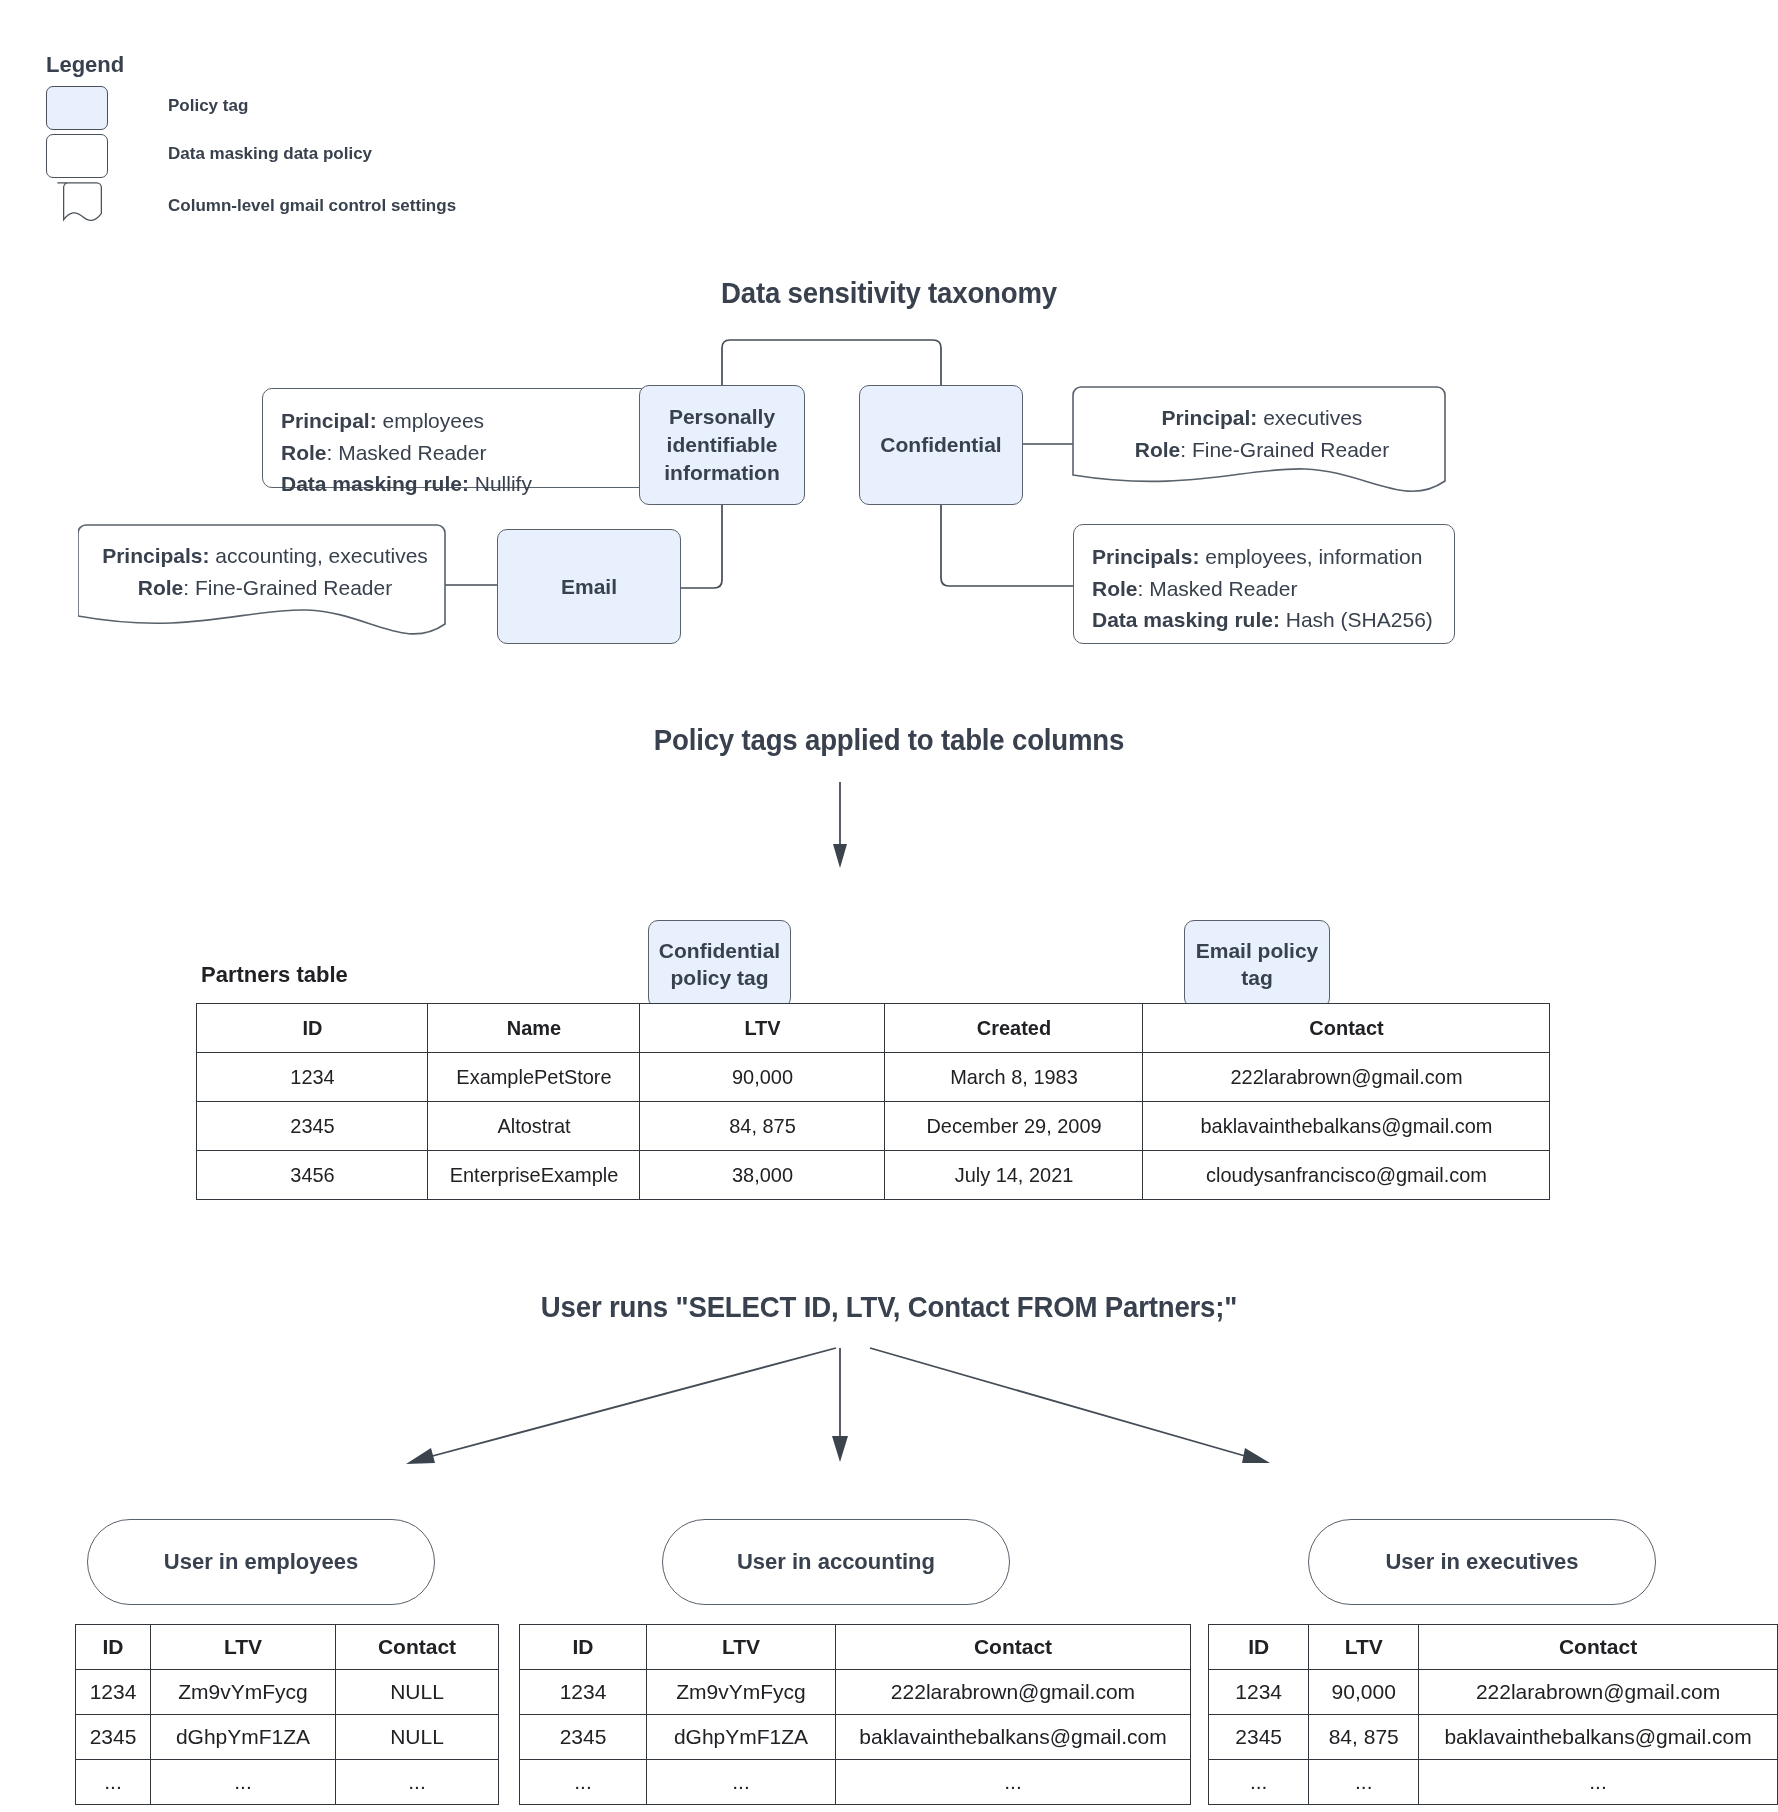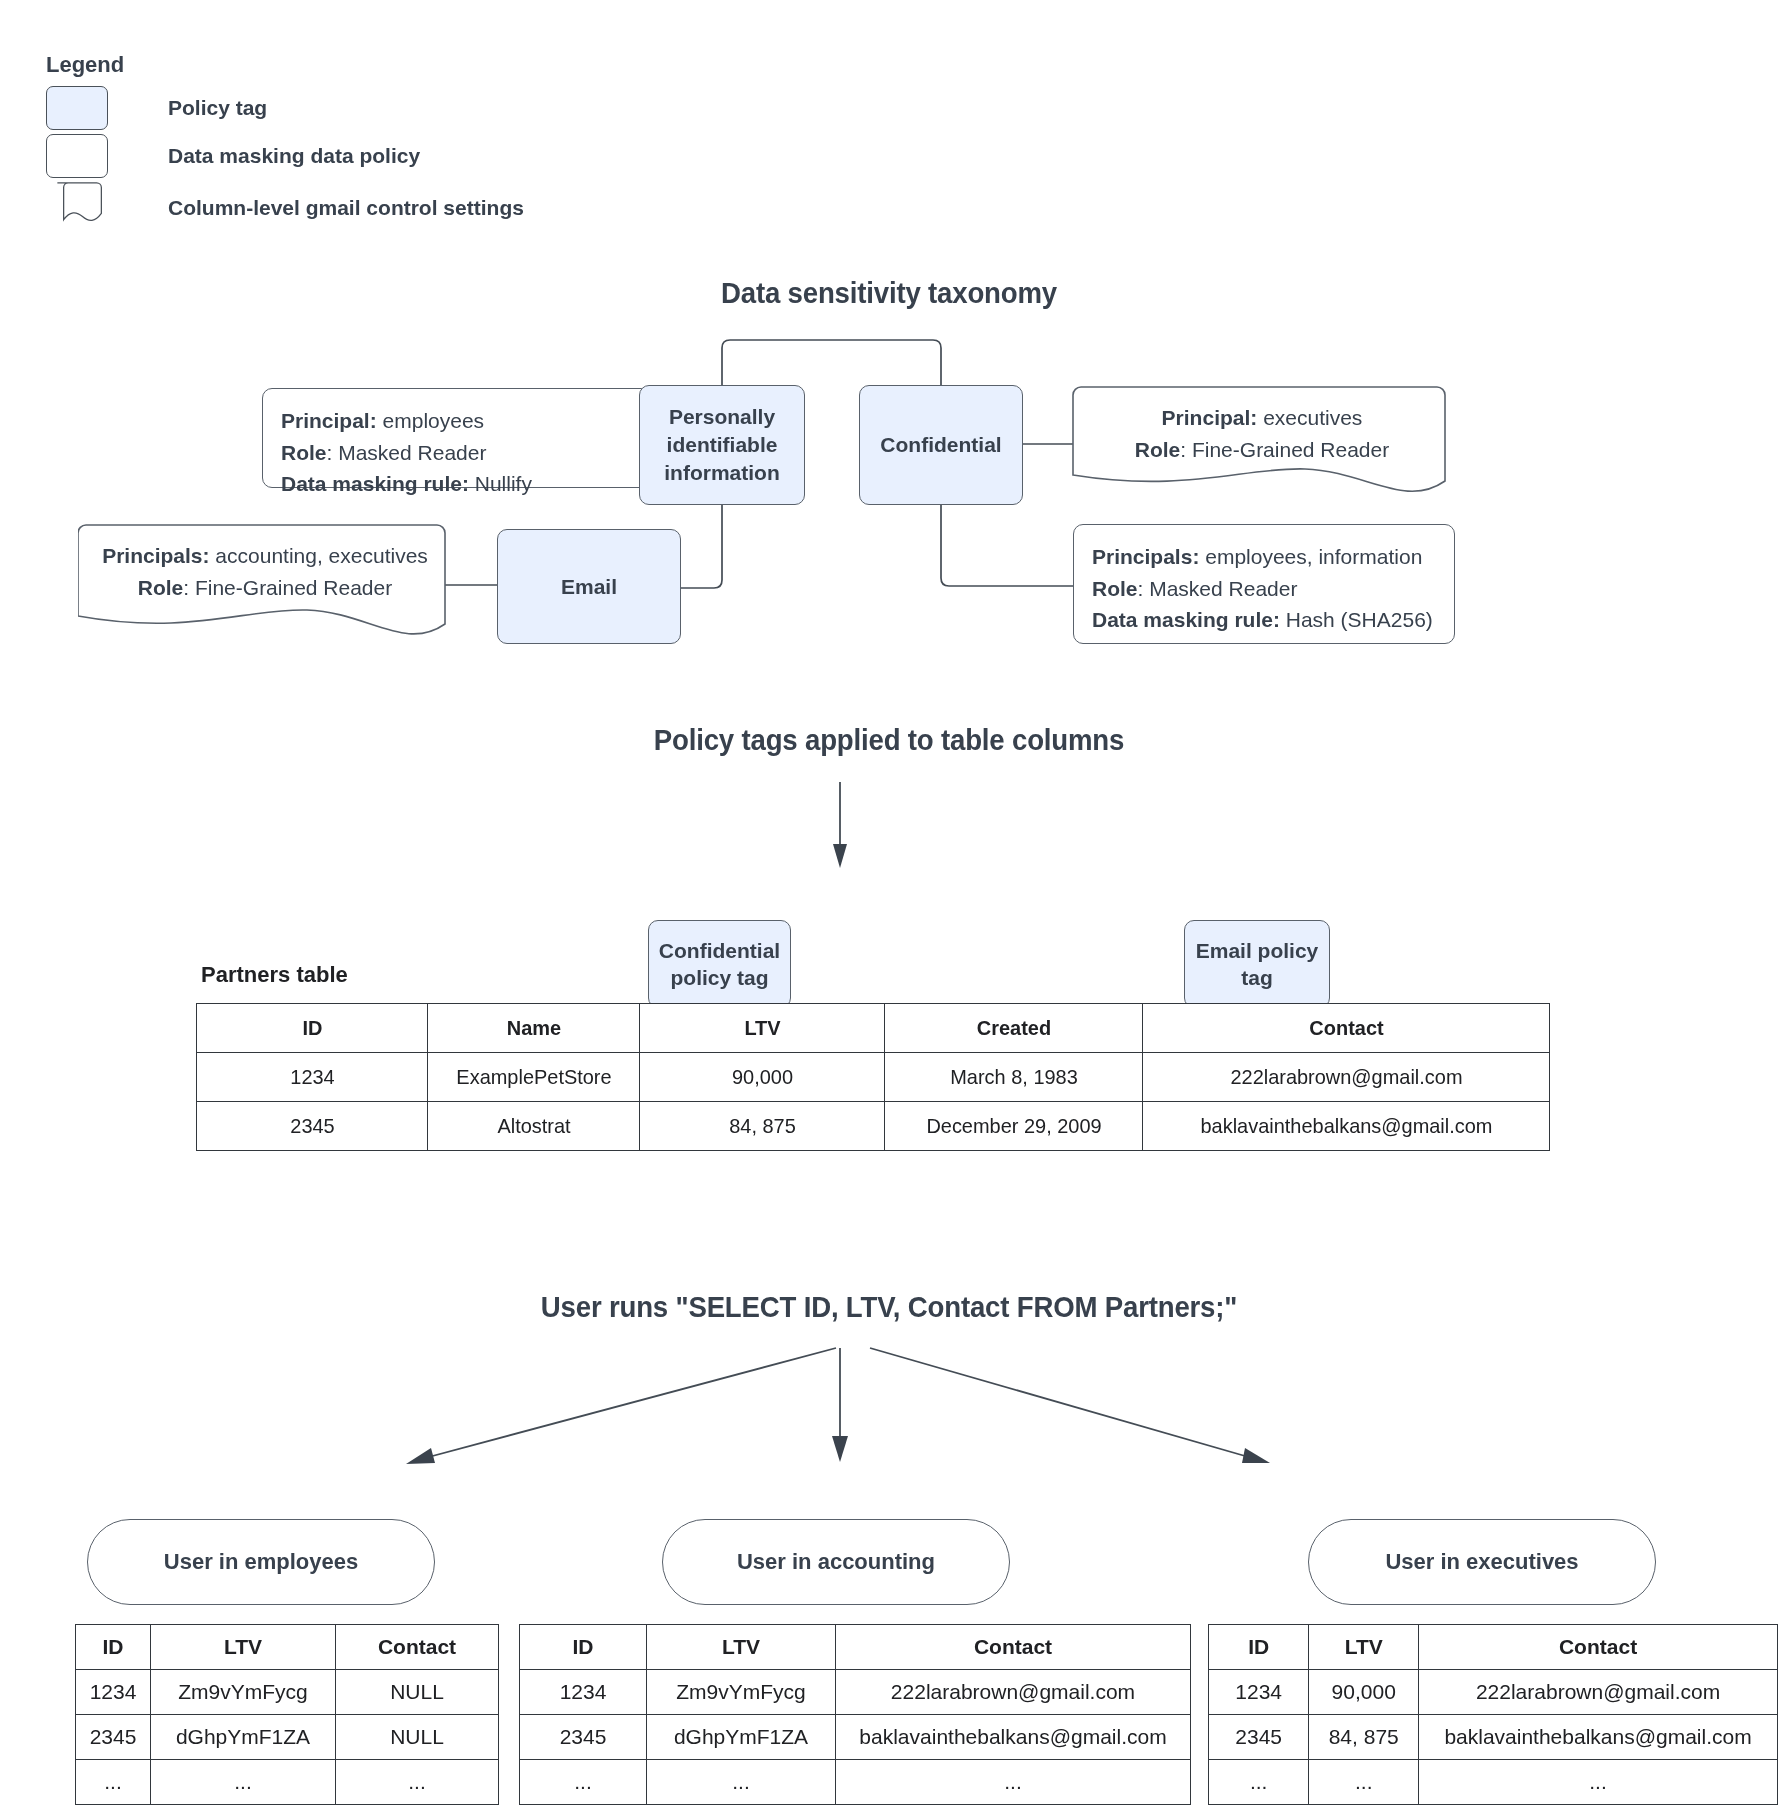--- a/index.html
+++ b/index.html
@@ -13,21 +13,21 @@
   .abs{position:absolute;box-sizing:border-box;}
 
   
   .sect-title{
     font-weight:bold;font-size:30px;color:#38414d;
     text-align:center;letter-spacing:-0.2px;
     transform:scaleX(.92);transform-origin:center;
     white-space:nowrap;
   }
   .legend-title{font-weight:bold;font-size:22px;color:#38414d;}
-  .legend-label{font-weight:bold;font-size:21px;color:#38414d;white-space:nowrap;}
+  .legend-label{font-weight:bold;font-size:17px;color:#38414d;white-space:nowrap;}
 
   
   .sw{width:62px;height:44px;border:1.6px solid #4a5159;border-radius:7px;background:#fff;}
   .sw.blue{background:#e8f0fe;}
   .sw-wave{width:62px;height:44px;}
 
   
   .node{
     border:1.6px solid #59616b;border-radius:10px;background:#e8f0fe;
     display:flex;align-items:center;justify-content:center;text-align:center;
@@ -198,20 +198,27 @@
         <td>90,000</td>
         <td>March 8, 1983</td>
         <td>222larabrown@gmail.com</td>
       </tr>
       <tr>
         <td>2345</td>
         <td>Altostrat</td>
         <td>84, 875</td>
         <td>December 29, 2009</td>
         <td>baklavainthebalkans@gmail.com</td>
+      </tr>
+      <tr>
+        <td>3456</td>
+        <td>EnterpriseExample</td>
+        <td>38,000</td>
+        <td>July 14, 2021</td>
+        <td>cloudysanfrancisco@gmail.com</td>
       </tr>
     </tbody>
   </table>
 </div>
 
 <div class="abs sect-title" style="left:389px;top:1290px;width:1000px;">User runs "SELECT ID, LTV, Contact FROM Partners;"</div>
 
 <div class="abs" style="left:0;top:1330;">
   <svg width="1778" height="1812" style="position:absolute;left:0;top:0;">
     <g stroke="#444c55" stroke-width="1.8" fill="none">

